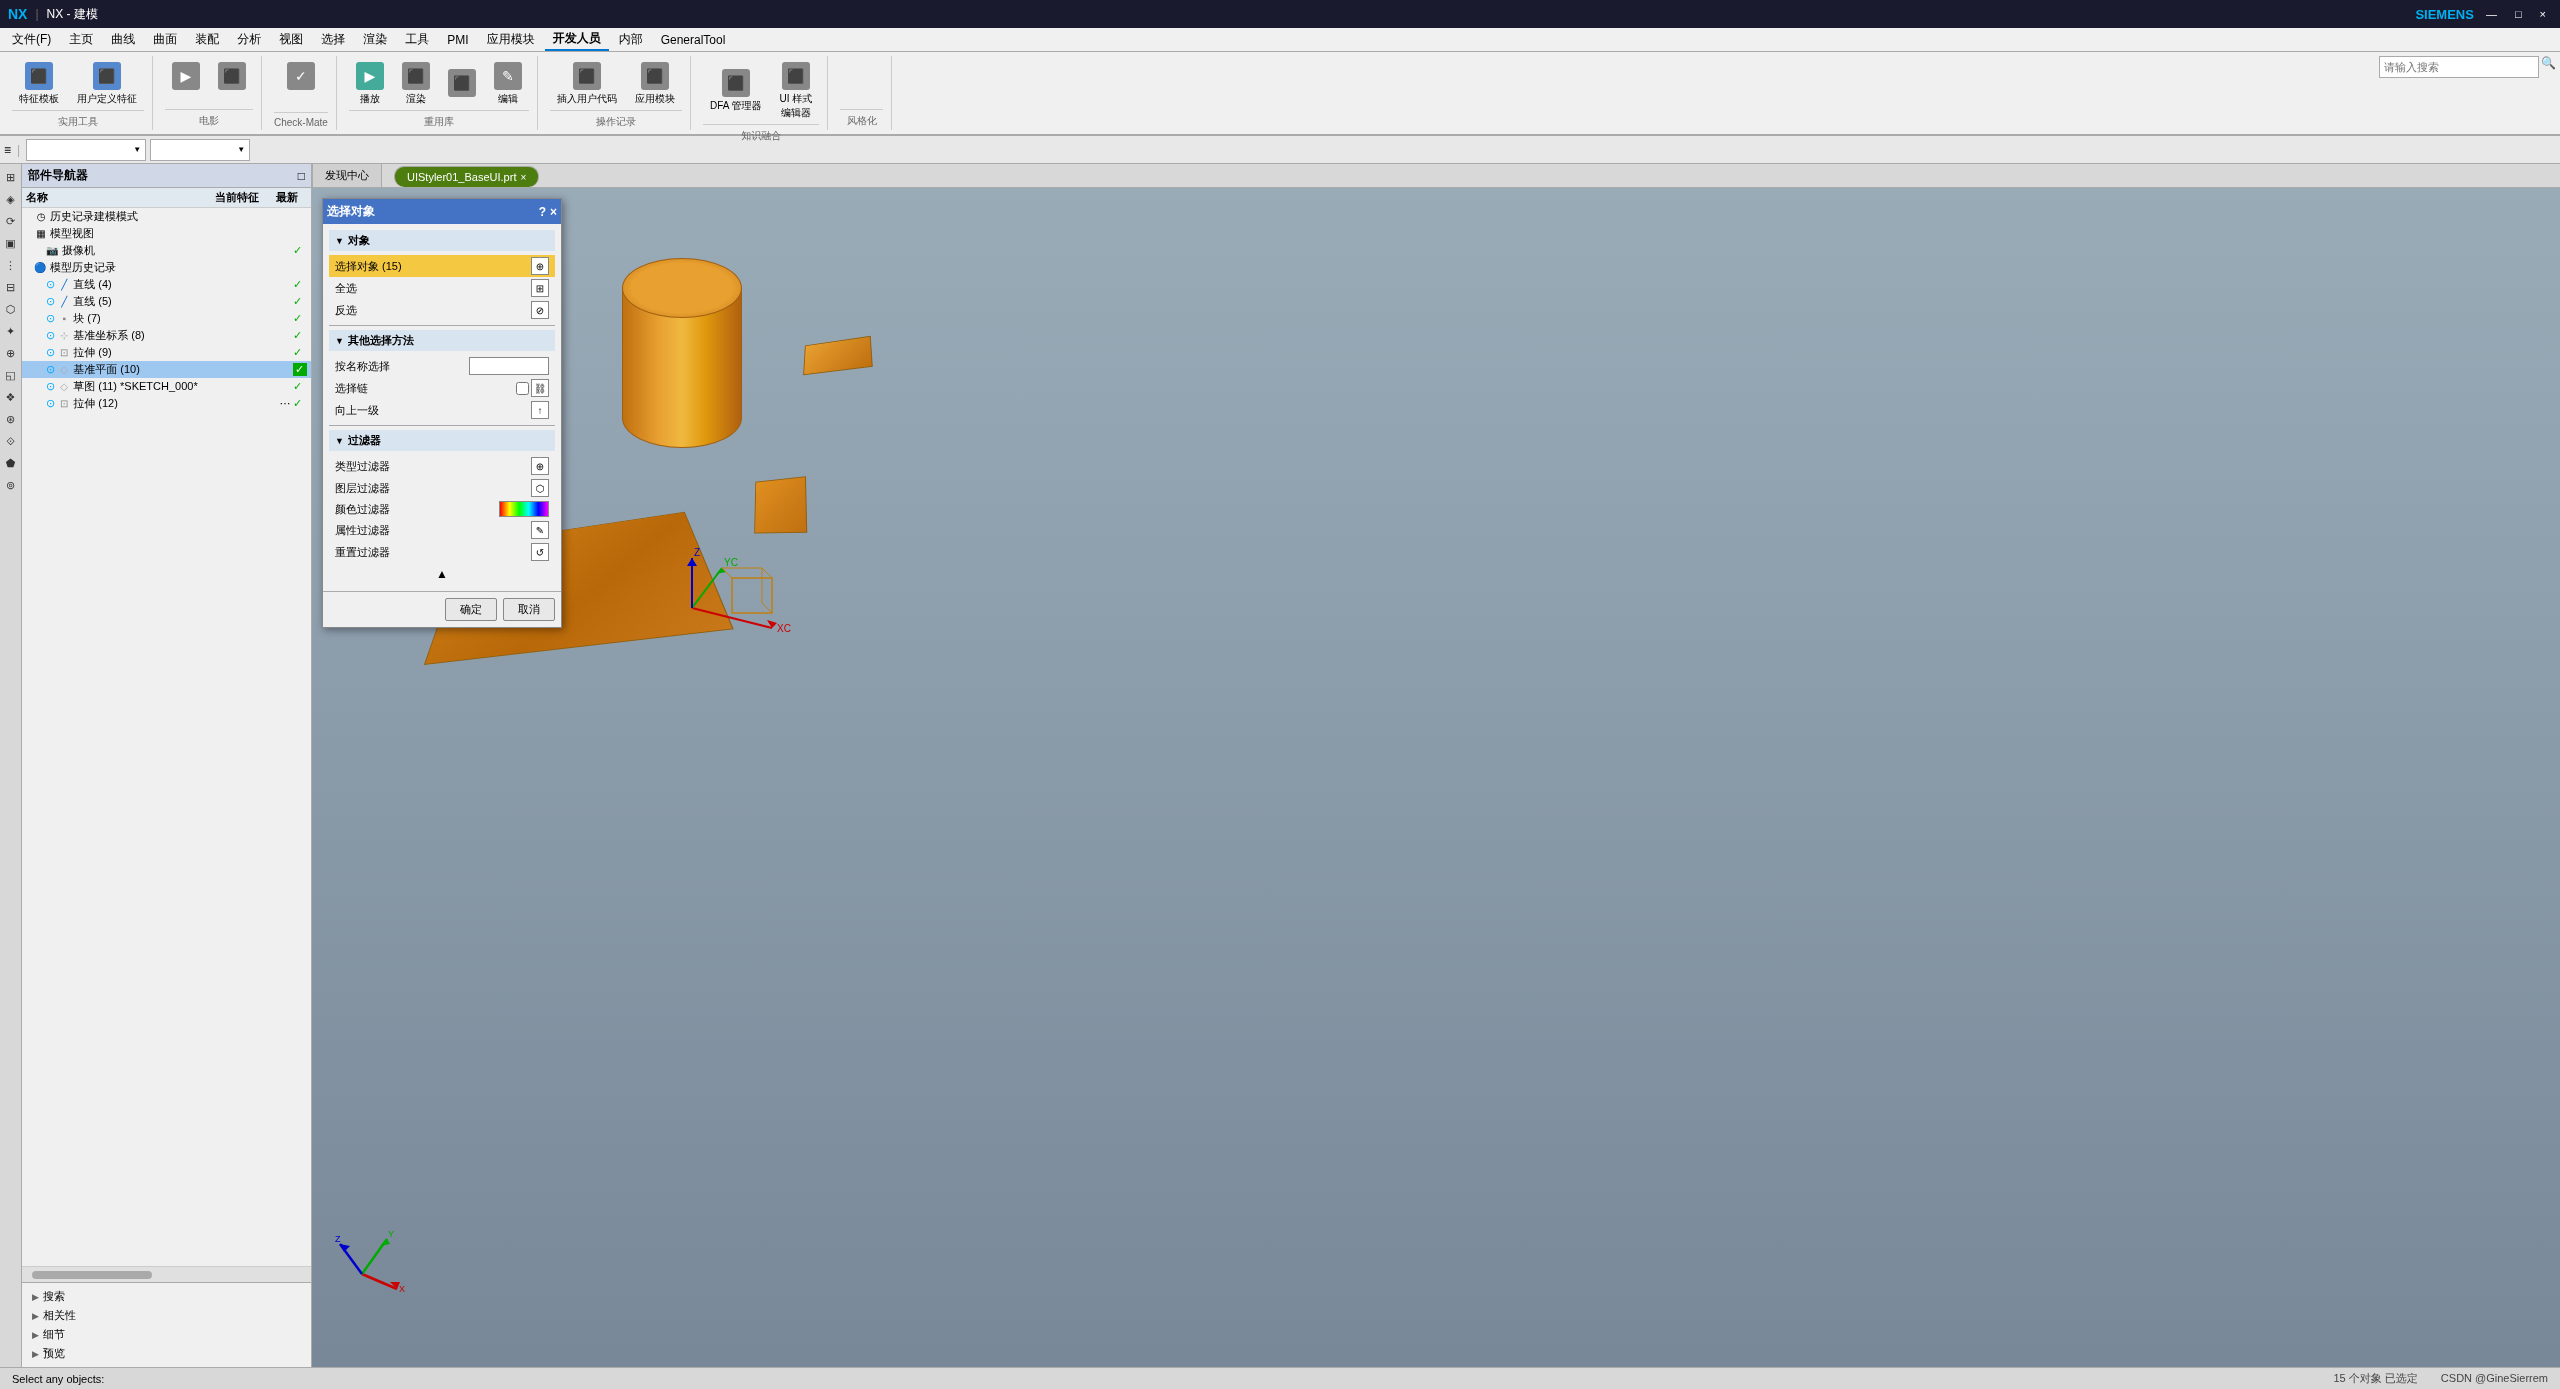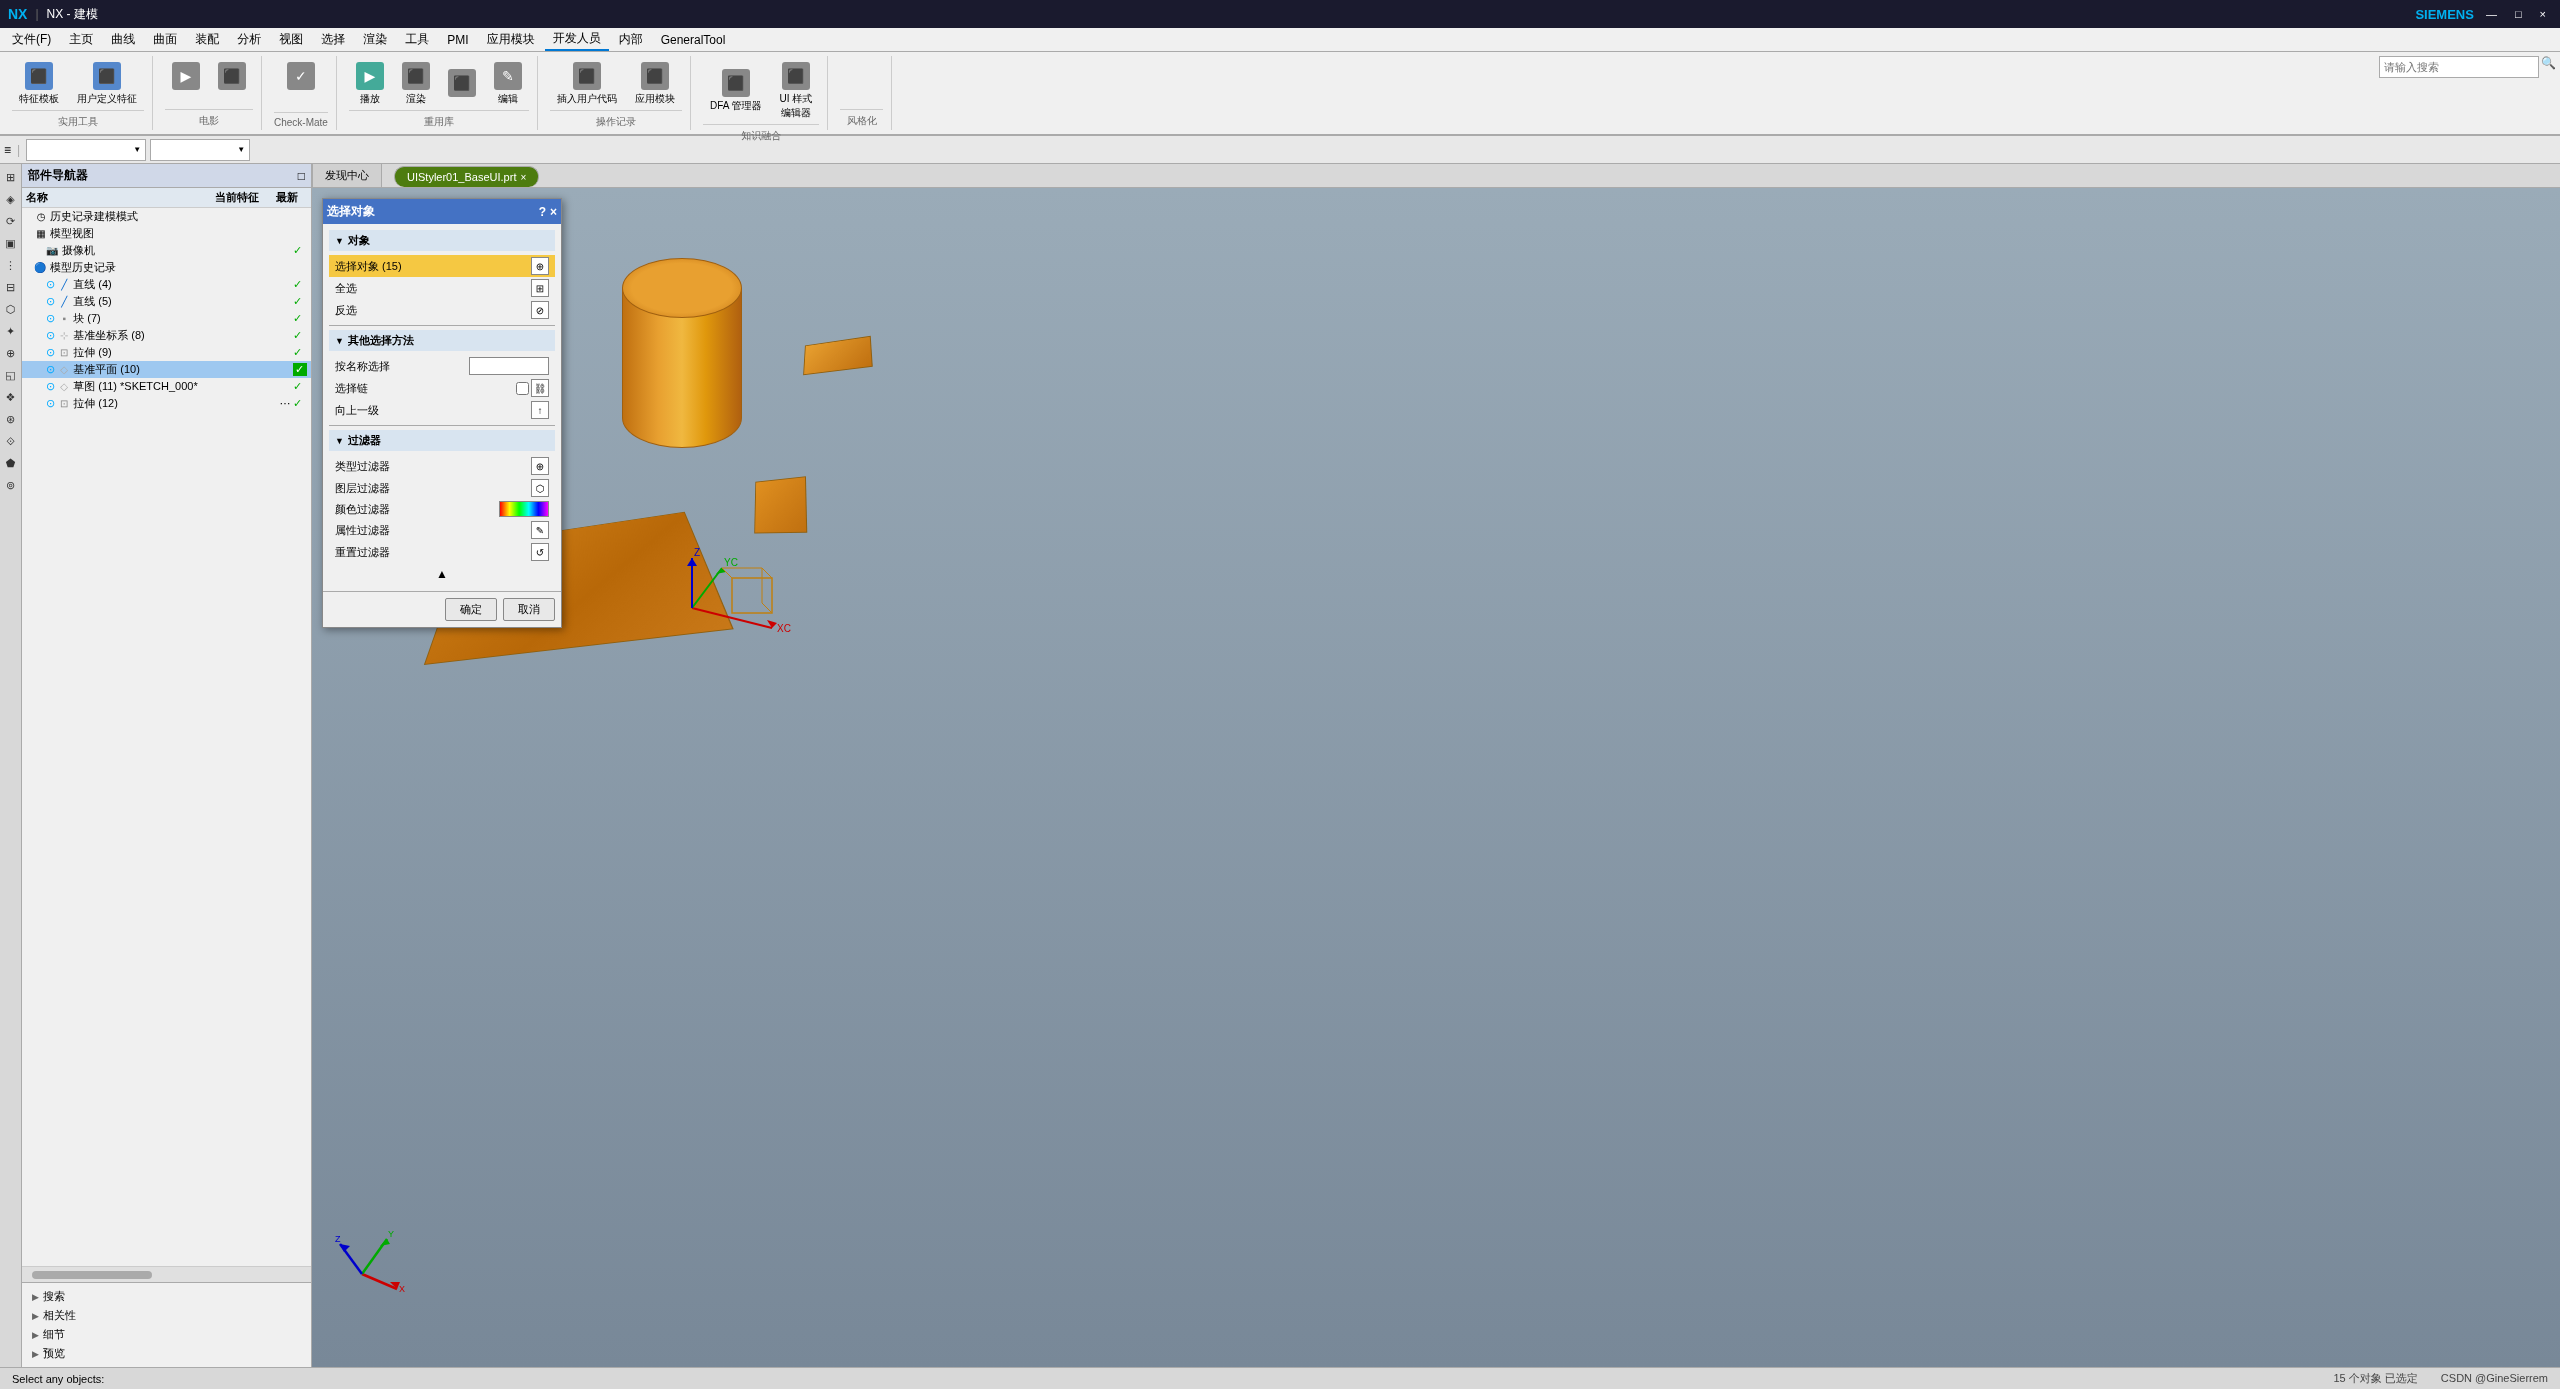--- a/index.html
+++ b/index.html
@@ -274,21 +274,21 @@
   <span class="menu-item">曲线</span>
   <span class="menu-item">曲面</span>
   <span class="menu-item">装配</span>
   <span class="menu-item">分析</span>
   <span class="menu-item">视图</span>
   <span class="menu-item">选择</span>
   <span class="menu-item">渲染</span>
   <span class="menu-item">工具</span>
   <span class="menu-item">PMI</span>
   <span class="menu-item">应用模块</span>
-  <span class="menu-item" style="font-weight:normal;border-bottom:2px solid #0078d4;">开发人员</span>
+  <span class="menu-item" style="font-weight:bold;border-bottom:2px solid #0078d4;">开发人员</span>
   <span class="menu-item">内部</span>
   <span class="menu-item">GeneralTool</span>
 </div>
 
 <div id="ribbon" style="height:84px;">
   <div id="ribbon-content" style="display:flex;align-items:stretch;padding:4px;background:#f0f0f0;height:84px;gap:4px;">
 
     <div class="ribbon-group">
       <div class="ribbon-btn-row">
         <button class="ribbon-btn">

